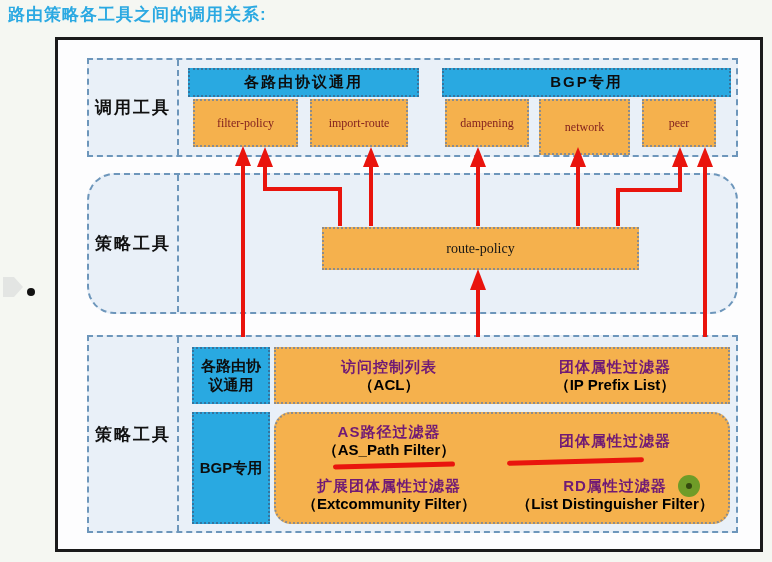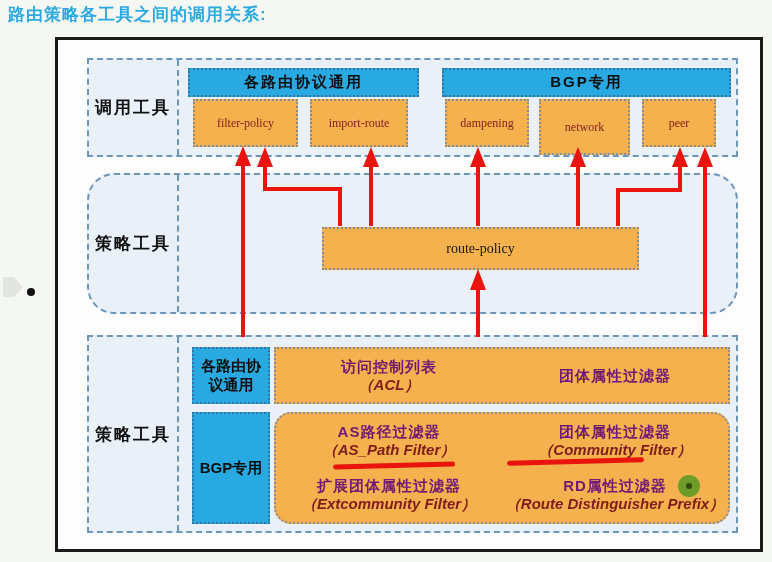--- a/index.html
+++ b/index.html
@@ -60,21 +60,21 @@
   }
 
   .cells { position:absolute; display:grid; }
   .cells.two  { grid-template-columns:1fr 1fr; }
   .cells.four { grid-template-columns:1fr 1fr; grid-template-rows:1fr 1fr; }
   .cell {
     display:flex; flex-direction:column; align-items:center; justify-content:center;
     text-align:center; line-height:18px;
   }
   .zh-line { font-size:15px; font-weight:bold; color:#701a75; letter-spacing:1px; }
-  .en-line { font-size:15px; font-weight:bold; color:#7f1d1d;font-style:italic; }
+  .en-line { font-size:15px; font-weight:bold; color:#000000; }
 
   .underline-mark {
     position:absolute; height:5px; background:#e9140d; border-radius:3px;
   }
   .green-dot {
     position:absolute; width:22px; height:22px; border-radius:50%;
     background:#6f9c28; display:flex; align-items:center; justify-content:center;
   }
   .green-dot::after {
     content:""; width:6px; height:6px; border-radius:50%; background:#34490f;
@@ -127,41 +127,41 @@
 
     <div class="cyanbox" style="left:103px; top:10px; width:78px; height:57px;">各路由协议通用</div>
 
     <div class="obox cells two" style="left:185px; top:10px; width:456px; height:57px;">
       <div class="cell">
         <span class="zh-line">访问控制列表</span>
         <span class="en-line">（ACL）</span>
       </div>
       <div class="cell">
         <span class="zh-line">团体属性过滤器</span>
+        <span class="en-line">（IP Prefix List）</span>
       </div>
     </div>
 
     <div class="cyanbox" style="left:103px; top:75px; width:78px; height:112px;">BGP专用</div>
 
     <div class="obox cells four" style="left:185px; top:75px; width:456px; height:112px;border-radius:17px;">
       <div class="cell">
         <span class="zh-line">AS路径过滤器</span>
         <span class="en-line">（AS_Path Filter）</span>
       </div>
       <div class="cell">
         <span class="zh-line">团体属性过滤器</span>
-        <span class="en-line">（Community Filter）</span>
       </div>
       <div class="cell">
         <span class="zh-line">扩展团体属性过滤器</span>
         <span class="en-line">（Extcommunity Filter）</span>
       </div>
       <div class="cell">
         <span class="zh-line">RD属性过滤器</span>
-        <span class="en-line">（Route Distinguisher Prefix）</span>
+        <span class="en-line">（List Distinguisher Filter）</span>
       </div>
     </div>
 
     <div class="underline-mark" style="left:244px; top:126px; width:122px; transform:rotate(-1.5deg);"></div>
     <div class="underline-mark" style="left:418px; top:122px; width:137px; transform:rotate(-1.5deg);"></div>
 
     <div class="green-dot" style="left:589px; top:138px;"></div>
   </div>
 
   <svg class="arrows" width="772" height="562" viewBox="0 0 772 562">

